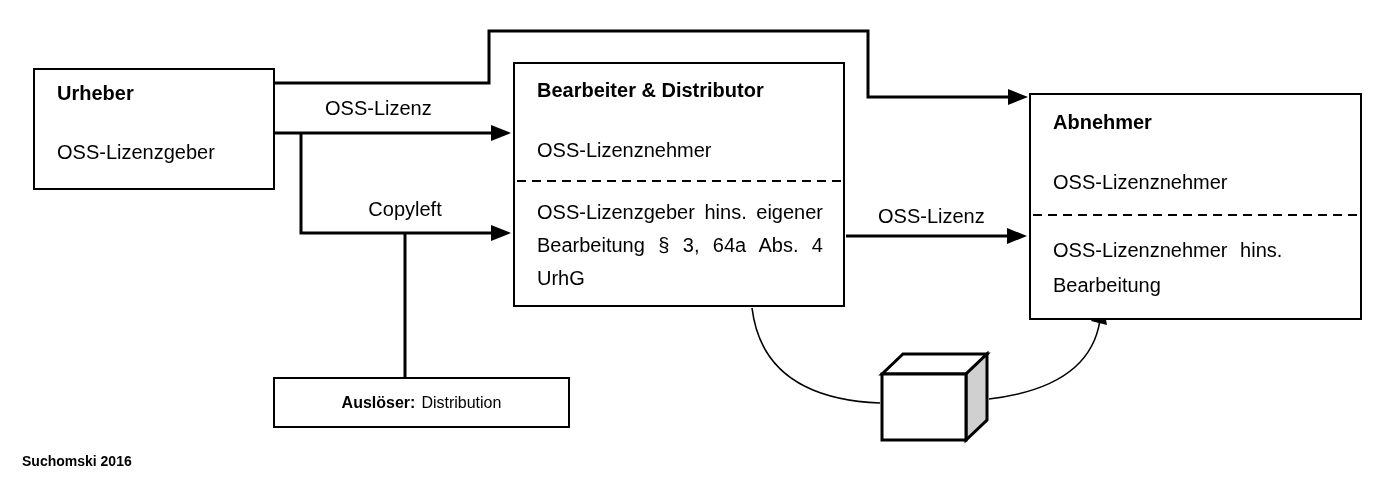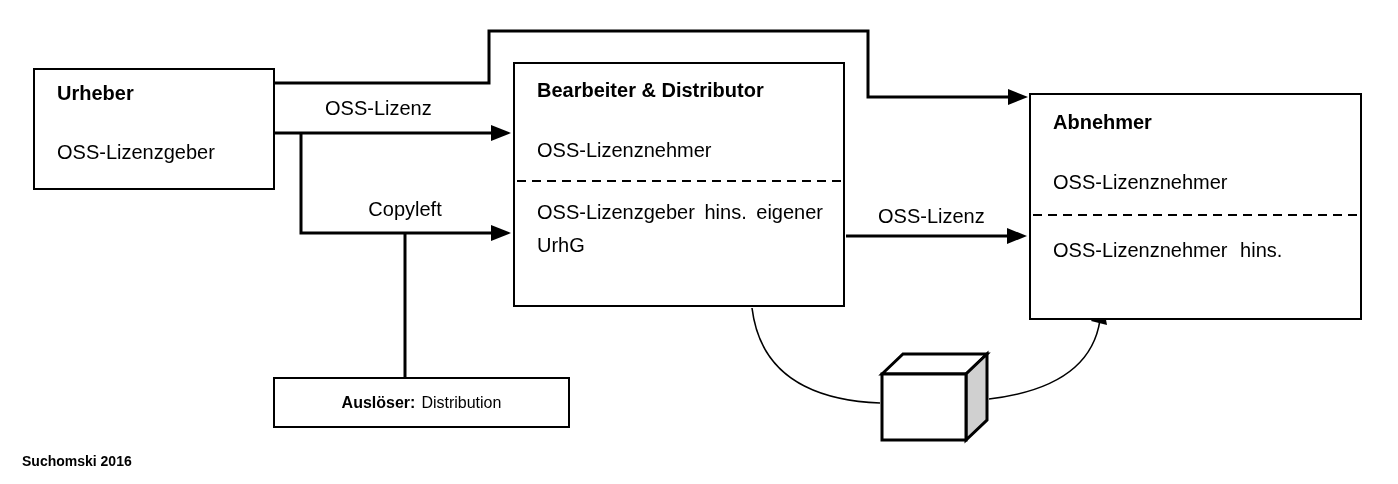--- a/index.html
+++ b/index.html
@@ -76,30 +76,32 @@
     <div class="title" style="top:12px;">Urheber</div>
     <div class="role" style="top:71px;">OSS-Lizenzgeber</div>
   </div>
 
   <div class="box" id="bearbeiter-box" style="left:513px;top:62px;width:332px;height:245px;">
     <div class="title" style="top:15px;">Bearbeiter &amp; Distributor</div>
     <div class="role" style="top:75px;">OSS-Lizenznehmer</div>
     <div class="dashsep" style="top:116px;"></div>
     <div class="lower-block" style="top:132px;">
       <div class="jline">OSS-Lizenzgeber hins. eigener</div>
+      <div class="jline">Bearbeitung § 3, 64a Abs. 4</div>
       <div>UrhG</div>
     </div>
   </div>
 
   <div class="box" id="abnehmer-box" style="left:1029px;top:93px;width:333px;height:227px;">
     <div class="title" style="top:16px;">Abnehmer</div>
     <div class="role" style="top:76px;">OSS-Lizenznehmer</div>
     <div class="dashsep" style="top:119px;"></div>
     <div class="lower-block" style="top:138px;line-height:35px;">
       <div class="wspace">OSS-Lizenznehmer hins.</div>
+      <div>Bearbeitung</div>
     </div>
   </div>
 
   <div class="box" id="ausloeser-box" style="left:273px;top:377px;width:297px;height:51px;">
     <span class="b">Auslöser:</span>
     <span class="t">Distribution</span>
   </div>
 
   <div class="edge-label" style="left:325px;top:97px;width:104px;">OSS-Lizenz</div>
   <div class="edge-label" style="left:360px;top:198px;width:90px;">Copyleft</div>

